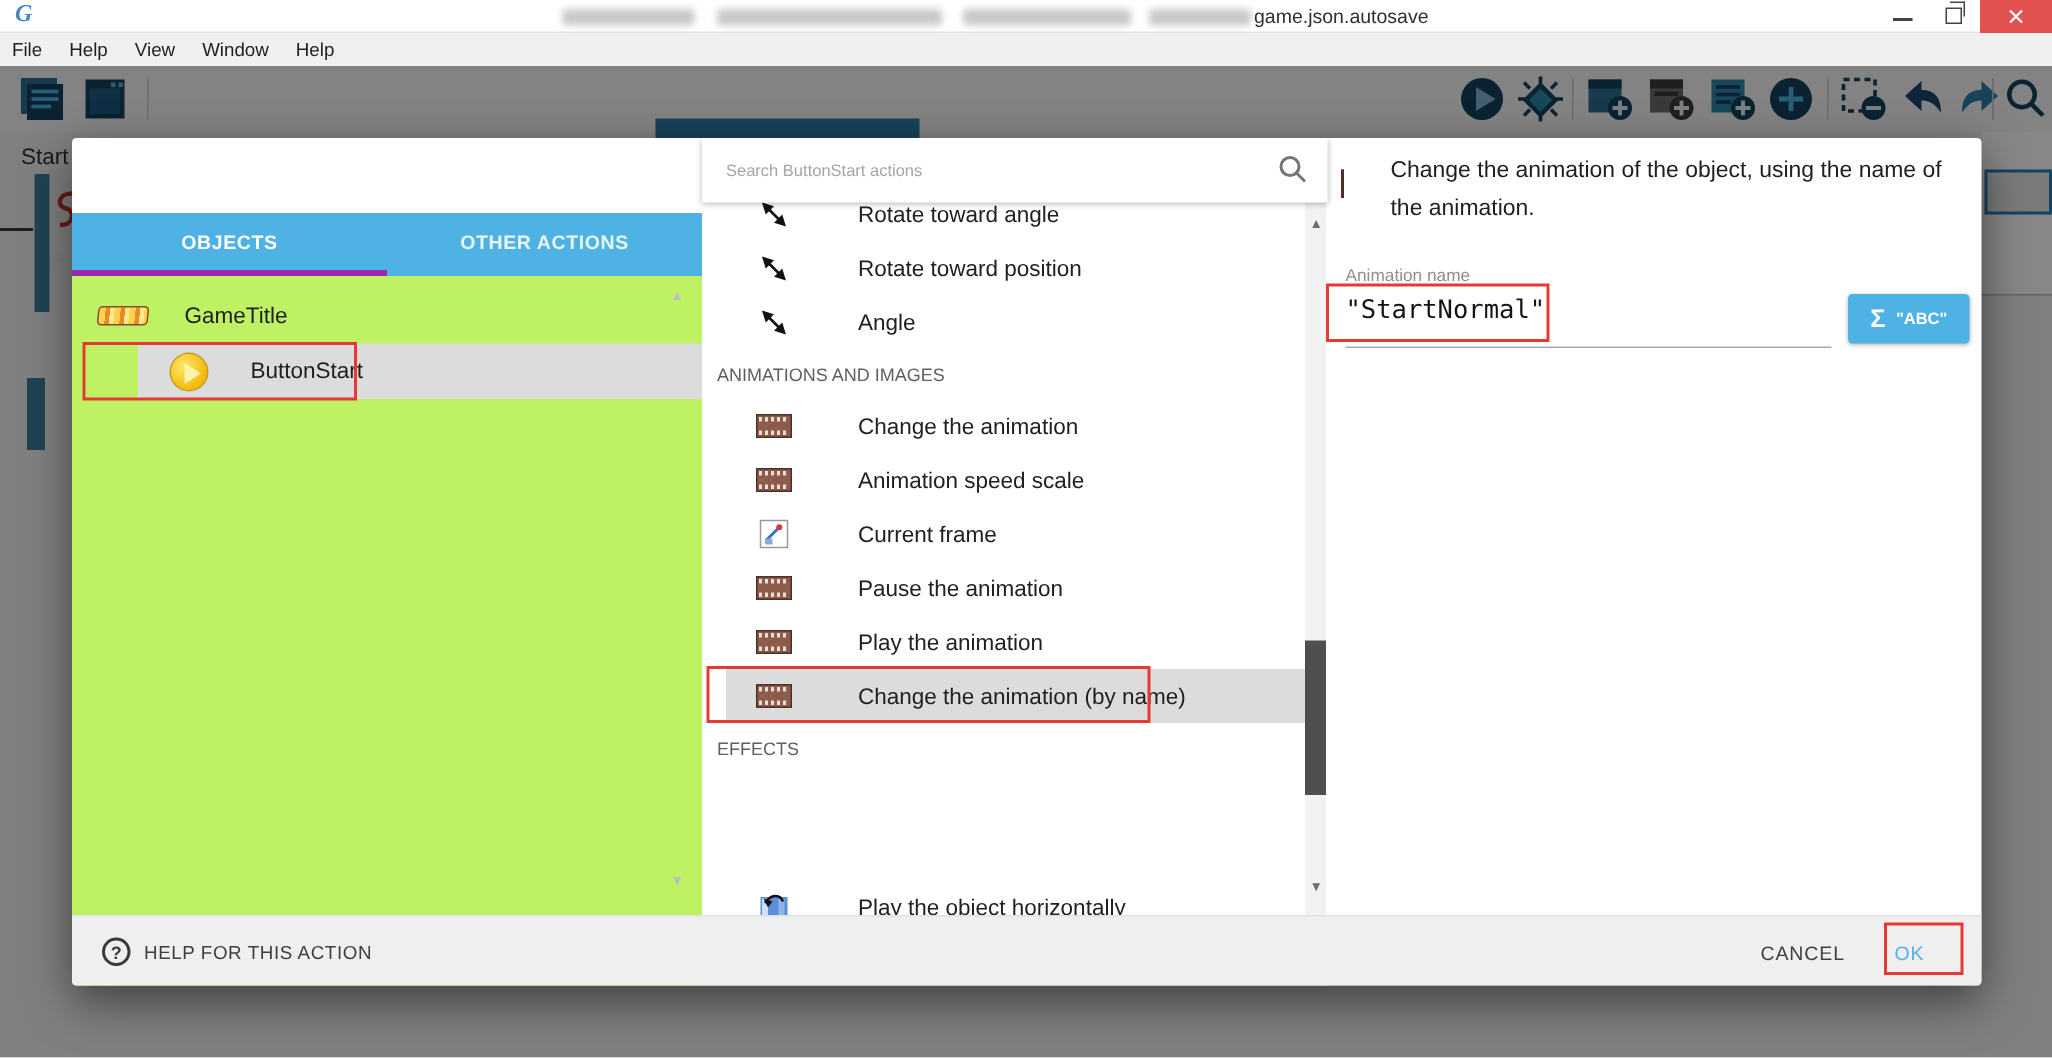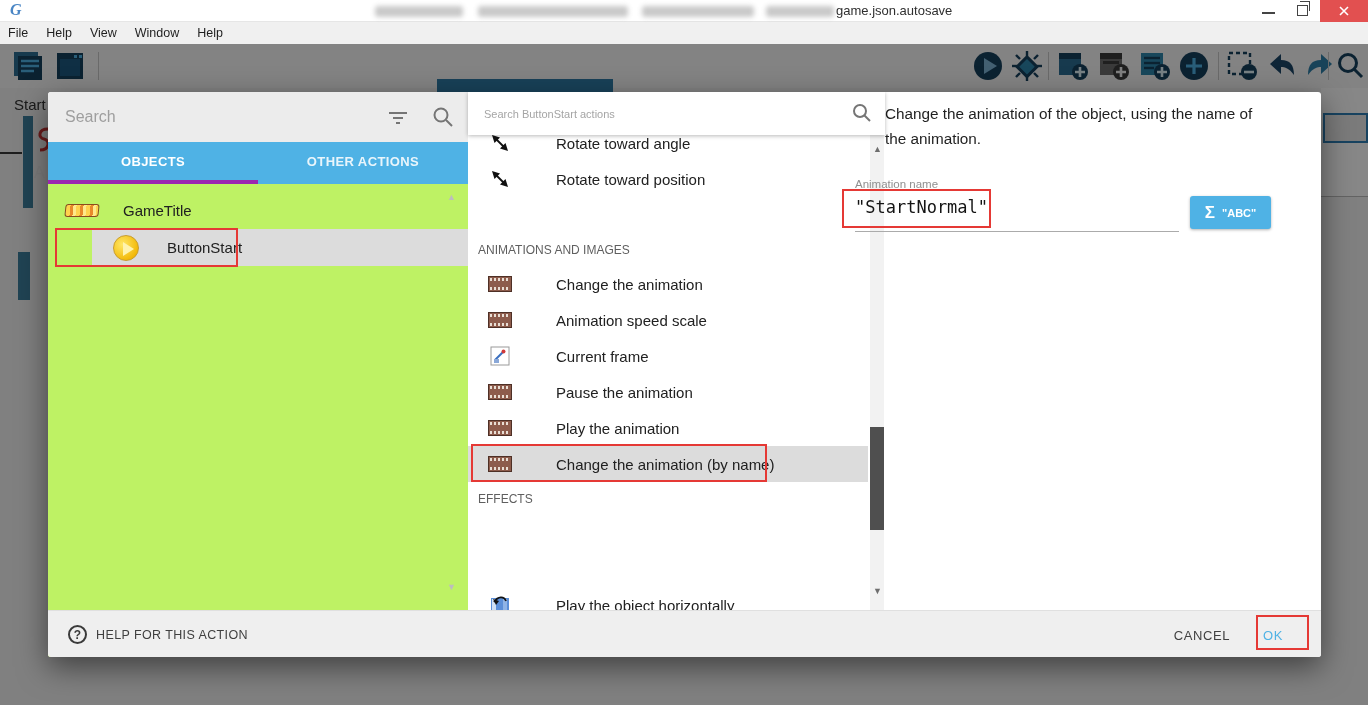--- a/index.html
+++ b/index.html
@@ -66,36 +66,36 @@
   .sa-left-up { left:399px; top:100px; color:#bdbdbd; }
   .sa-left-down { left:399px; top:490px; color:#bdbdbd; }
 
   
   .panel-mid { position:absolute; left:420px; top:0; width:417px; height:565px; background:#fff; }
   .search-mid { position:absolute; left:0; top:0; width:417px; height:43px; background:#fff; box-shadow:0 1px 4px rgba(0,0,0,0.28); z-index:5; }
   .search-mid input { position:absolute; left:16px; top:0; width:340px; height:43px; border:none; background:transparent; outline:none; font-size:11px; color:#333; }
   .search-mid input::placeholder { color:#a5a5a5; }
   .icon-mag-mid { position:absolute; left:383px; top:10px; width:22px; height:22px; cursor:pointer; }
   .act-list { position:absolute; left:0; top:0; width:417px; height:518px; overflow:hidden; }
-  .act-row { position:absolute; left:0; width:400px; height:36px; display:flex; align-items:center; cursor:pointer; }
+  .act-row { position:absolute; left:16px; width:400px; height:36px; display:flex; align-items:center; cursor:pointer; }
   .act-row.selected { background:#dcdcdc; }
   .act-icon-wrap { position:absolute; left:19px; width:26px; display:flex; justify-content:center; }
   .act-label { position:absolute; left:88px; font-size:15px; color:#212121; }
   .act-section { position:absolute; left:10px; width:380px; height:33px; display:flex; align-items:center; font-size:12px; color:#5f5f5f; }
   .film { width:24px; height:16px; background:#8d5c4c; border:1px solid #4e3026; position:relative; }
   .film::before, .film::after { content:""; position:absolute; left:1px; right:1px; height:3px; background:repeating-linear-gradient(90deg,#e9ded4 0 2px,transparent 2px 4px); }
   .film::before{ top:1px; } .film::after{ bottom:1px; }
   .grad { width:23px; height:16px; border:1px solid #c9c9c9; background:linear-gradient(125deg,#eafcff 0%,#9ef3a0 28%,#fdf79a 52%,#ff9f6e 68%,#ff8fd0 88%,#d9b3ff 100%); }
   .mid-scroll-track { position:absolute; left:402px; top:43px; width:14px; height:475px; background:#f2f2f2; }
   .mid-scroll-thumb { position:absolute; left:402px; top:335px; width:14px; height:103px; background:#4f4f4f; cursor:pointer; }
   .sa-mid-up { left:405px; top:52px; color:#6e6e6e; }
   .sa-mid-down { left:405px; top:494px; color:#6e6e6e; }
 
   
-  .panel-right { position:absolute; left:794px; top:0; width:436px; height:370px; }
+  .panel-right { position:absolute; left:836px; top:0; width:436px; height:370px; }
   .desc-icon { position:absolute; left:10px; top:22px; }
   .desc-text { position:absolute; left:43px; top:10px; width:382px; font-size:15.3px; line-height:24.5px; color:#1f1f1f; }
   .field-label { position:absolute; left:13px; top:86px; font-size:11.5px; color:#8f8f8f; }
   .field-value { position:absolute; left:13px; top:105px; font-family:"DejaVu Sans Mono", monospace; font-size:17px; color:#141414; }
   .field-underline { position:absolute; left:13px; top:139px; width:324px; height:1px; background:#ababab; }
   .sigma-btn { position:absolute; left:348px; top:104px; width:81px; height:33px; background:#4fb2e5; border-radius:3px; box-shadow:0 1px 3px rgba(0,0,0,0.3); display:flex; align-items:center; justify-content:center; gap:7px; cursor:pointer; }
   .sigma-glyph { font-size:17px; font-weight:bold; color:#fff; }
   .sigma-label { font-size:11px; font-weight:bold; color:#fff; }
 
   
@@ -260,38 +260,20 @@
   <div class="bg-right-strip"></div>
   <div class="bg-right-input"></div>
   <div class="bg-right-divider"></div>
 </div>
 
 <div class="overlay"></div>
 
 <div class="dialog">
 
   <div class="panel-left">
-    <div class="search-left">
-      <input type="text" placeholder="Search" style="">
-      <span class="icon-filter">
-        <svg width="24" height="24">
-            <g stroke="#757575" stroke-width="2">
-              <line x1="3" y1="8" x2="21" y2="8"></line>
-              <line x1="7" y1="13" x2="17" y2="13"></line>
-              <line x1="10" y1="18" x2="14" y2="18"></line>
-            </g>
-          </svg>
-      </span>
-      <span class="icon-mag-left">
-        <svg width="24" height="24">
-            <circle cx="10" cy="10" r="6.5" fill="none" stroke="#757575" stroke-width="2"></circle>
-            <line x1="15" y1="15" x2="21" y2="21" stroke="#757575" stroke-width="2"></line>
-          </svg>
-      </span>
-    </div>
     <div class="tabbar">
       <div class="tab">OBJECTS</div>
       <div class="tab inactive">OTHER ACTIONS</div>
       <div class="tab-underline"></div>
     </div>
     <div class="obj-list">
       <div class="obj-row" style="top:8px">
         <span class="obj-icon-wrap">
             <span class="thumb-gametitle"></span>
           </span>
@@ -323,20 +305,30 @@
       </div>
       <div class="act-row" style="top:69px">
         <span class="act-icon-wrap">
             <svg width="20" height="20">
               <line x1="4" y1="4" x2="16" y2="16" stroke="#111" stroke-width="1.8"></line>
               <polygon points="2,2 10,4.5 4.5,10" fill="#111"></polygon>
               <polygon points="18,18 10,15.5 15.5,10" fill="#111"></polygon>
             </svg>
           </span>
         <span class="act-label">Rotate toward position</span>
+      </div>
+      <div class="act-row" style="top:105px">
+        <span class="act-icon-wrap">
+            <svg width="20" height="20">
+              <line x1="4" y1="4" x2="16" y2="16" stroke="#111" stroke-width="1.8"></line>
+              <polygon points="2,2 10,4.5 4.5,10" fill="#111"></polygon>
+              <polygon points="18,18 10,15.5 15.5,10" fill="#111"></polygon>
+            </svg>
+          </span>
+        <span class="act-label">Angle</span>
       </div>
       <div class="act-section" style="top:141px">ANIMATIONS AND IMAGES</div>
       <div class="act-row" style="top:210px">
         <span class="act-icon-wrap">
             <span class="film"></span>
           </span>
         <span class="act-label">Animation speed scale</span>
       </div>
       <div class="act-row" style="top:174px">
         <span class="act-icon-wrap">

